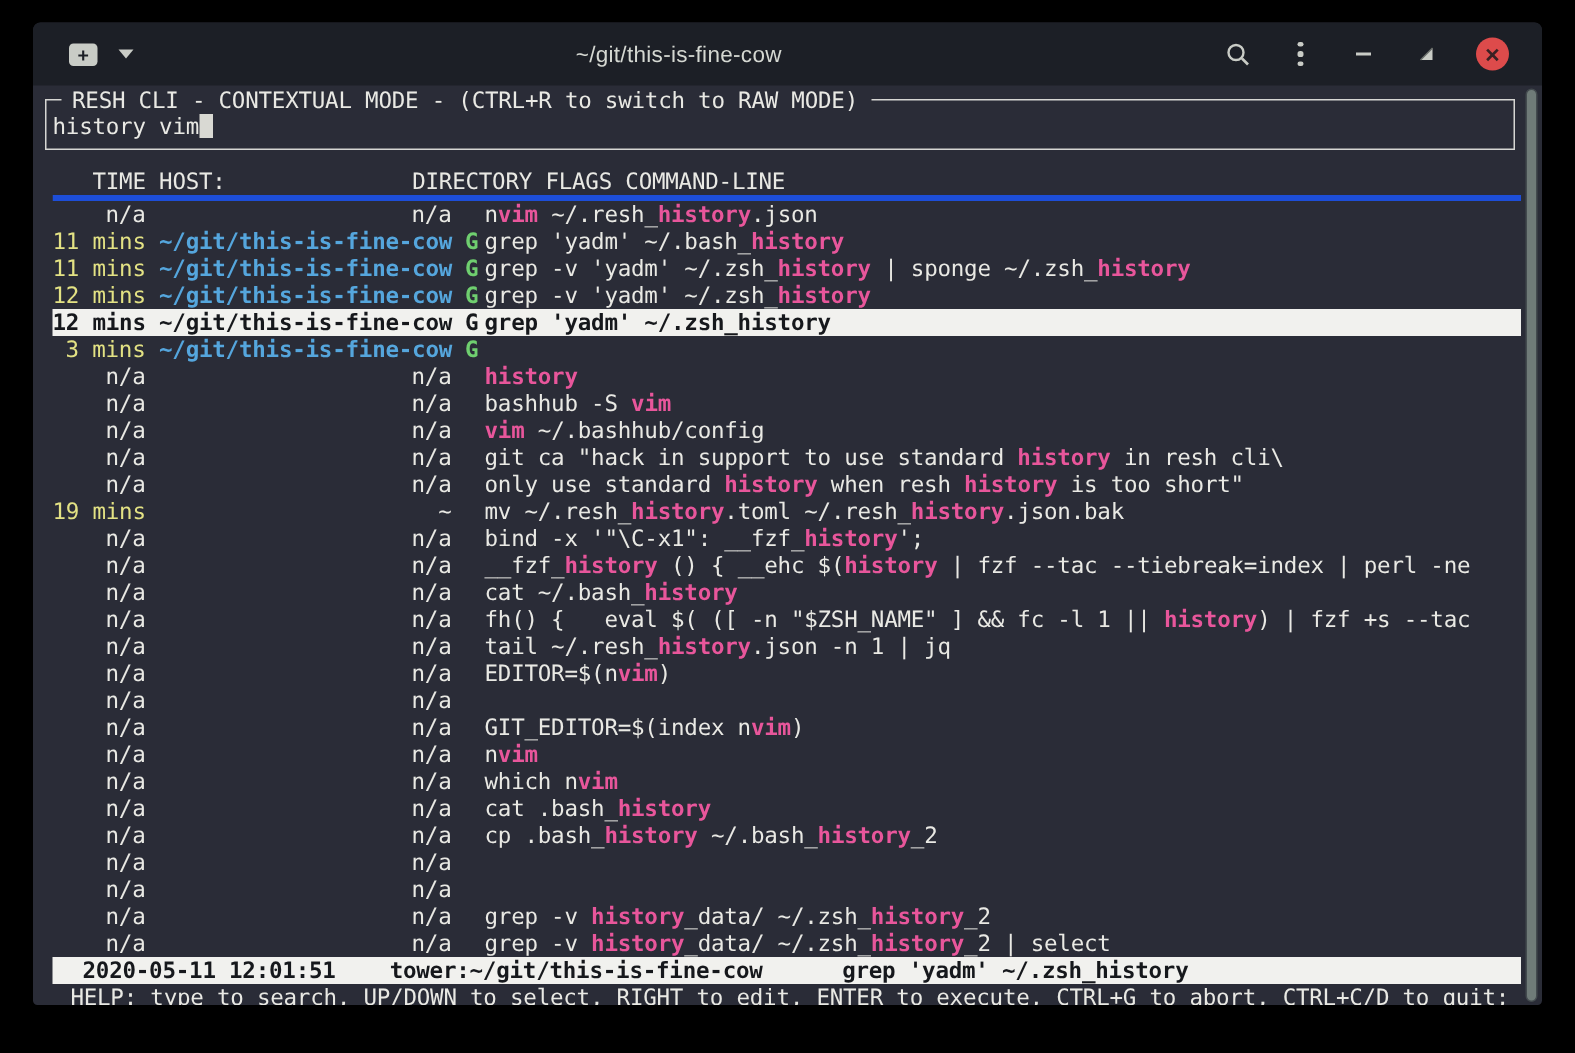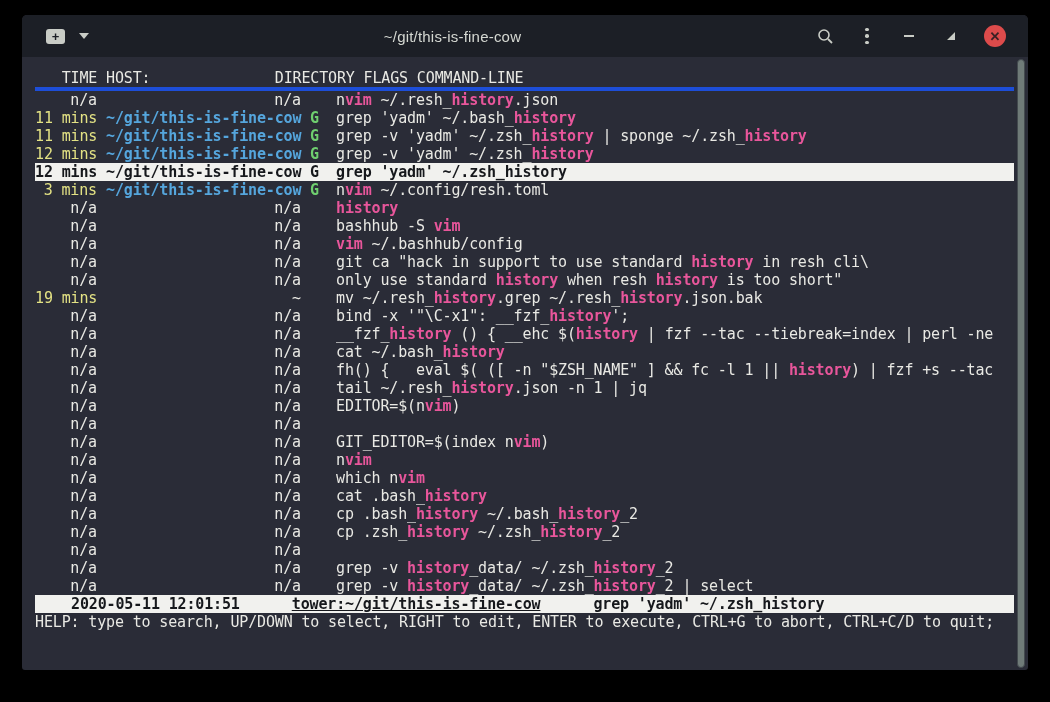--- a/index.html
+++ b/index.html
@@ -44,33 +44,33 @@
     padding:0 9px 0 7px; white-space:pre; color:var(--text,#e9e9e4);
   }
   .query-line { padding:8px 0 0 4px; white-space:pre; }
   .cursor { display:inline-block; width:9px; height:16px; background:#d9d9d3; vertical-align:-3px; }
   .listwrap { margin:12px 14px 0 13px; overflow:hidden; }
   .thead { white-space:pre; border-bottom:4px solid #1d4ed8; }
   .row { display:flex; white-space:pre; height:18px; overflow:hidden; margin-left:-5px; padding-left:5px; }
   .c-time  { width:62px;  text-align:right; flex:none; }
   .c-dir   { width:195px; text-align:right; flex:none; margin-left:9px; }
   .c-flags { width:9px;   flex:none; margin-left:9px; color:var(--flag,#6fcf6f); font-weight:bold; }
-  .c-cmd   { flex:none; margin-left:17px; }
+  .c-cmd   { flex:none; margin-left:4px; }
   .c-time.val { color:var(--time,#e3e284); }
   .c-dir.val  { color:var(--dir,#55a6dd); font-weight:bold; }
   .hl { color:var(--match,#e8569b); font-weight:bold; }
   .row.sel { background:var(--sel_bg,#f1f1ee); font-weight:bold; }
   .row.sel .c-time, .row.sel .c-dir, .row.sel .c-flags, .row.sel .c-cmd, .row.sel .hl,
   .row.sel .c-time.val, .row.sel .c-dir.val { color:var(--sel_text,#16181c); }
   .statusbar { display:flex; background:var(--sel_bg,#f1f1ee); color:var(--sel_text,#16181c);
     font-weight:bold; height:18px; white-space:pre; margin-left:-5px; padding-left:5px; }
-  .statusbar .sb-date { margin-left:36px; }
-  .statusbar .sb-loc  { margin-left:52px;text-decoration:underline; }
+  .statusbar .sb-date { margin-left:20px; }
+  .statusbar .sb-loc  { margin-left:36px; }
   .statusbar .sb-cmd  { margin-left:53px; }
-  .helpline { margin-left:13px; white-space:pre; height:18px; overflow:hidden; }
+  .helpline { margin-left:3px; white-space:pre; height:18px; overflow:hidden;text-align:center; }
   .scrollbar-track { position:absolute; top:2px; bottom:2px; right:1px; width:11px; }
   .scrollbar-thumb { position:absolute; top:0; bottom:0; left:1px; width:8px;
     background:#6f7b78; border-radius:4px; border:1px solid #434a4e; }
 </style>
 </head>
 <body>
 
 <div class="window">
 
   <div class="titlebar">
@@ -103,20 +103,24 @@
         </svg>
       </div>
       <div class="close-btn">
           <span>✕</span>
         </div>
     </div>
   </div>
 
   <div class="term">
 
+    <div class="searchbox">
+      <div class="legend">RESH CLI - CONTEXTUAL MODE - (CTRL+R to switch to RAW MODE)</div>
+      <div class="query-line"><span>history vim</span><span class="cursor"></span></div>
+    </div>
 
     <div class="listwrap">
       <div class="thead">   TIME HOST:              DIRECTORY FLAGS COMMAND-LINE</div>
       <div>
   <div class="row">
     <span class="c-time">n/a</span>
     <span class="c-dir">n/a</span>
     <span class="c-flags"></span>
     <span class="c-cmd"><span>n</span><span class="hl">vim</span><span> ~/.resh_</span><span class="hl">history</span><span>.json</span></span>
   </div>
@@ -146,21 +150,20 @@
     <span class="c-time val">12 mins</span>
     <span class="c-dir val">~/git/this-is-fine-cow</span>
     <span class="c-flags">G</span>
     <span class="c-cmd"><span>grep 'yadm' ~/.zsh_history</span></span>
   </div>
 
   <div class="row">
     <span class="c-time val">3 mins</span>
     <span class="c-dir val">~/git/this-is-fine-cow</span>
     <span class="c-flags">G</span>
-    <span class="c-cmd"><span>n</span><span class="hl">vim</span><span> ~/.config/resh.toml</span></span>
   </div>
 
   <div class="row">
     <span class="c-time">n/a</span>
     <span class="c-dir">n/a</span>
     <span class="c-flags"></span>
     <span class="c-cmd"><span class="hl">history</span></span>
   </div>
 
   <div class="row">
@@ -188,21 +191,21 @@
     <span class="c-time">n/a</span>
     <span class="c-dir">n/a</span>
     <span class="c-flags"></span>
     <span class="c-cmd"><span>only use standard </span><span class="hl">history</span><span> when resh </span><span class="hl">history</span><span> is too short"</span></span>
   </div>
 
   <div class="row">
     <span class="c-time val">19 mins</span>
     <span class="c-dir">~</span>
     <span class="c-flags"></span>
-    <span class="c-cmd"><span>mv ~/.resh_</span><span class="hl">history</span><span>.grep ~/.resh_</span><span class="hl">history</span><span>.json.bak</span></span>
+    <span class="c-cmd"><span>mv ~/.resh_</span><span class="hl">history</span><span>.toml ~/.resh_</span><span class="hl">history</span><span>.json.bak</span></span>
   </div>
 
   <div class="row">
     <span class="c-time">n/a</span>
     <span class="c-dir">n/a</span>
     <span class="c-flags"></span>
     <span class="c-cmd"><span>bind -x '"\C-x1": __fzf_</span><span class="hl">history</span><span>';</span></span>
   </div>
 
   <div class="row">
@@ -278,21 +281,20 @@
     <span class="c-time">n/a</span>
     <span class="c-dir">n/a</span>
     <span class="c-flags"></span>
     <span class="c-cmd"><span>cp .bash_</span><span class="hl">history</span><span> ~/.bash_</span><span class="hl">history</span><span>_2</span></span>
   </div>
 
   <div class="row">
     <span class="c-time">n/a</span>
     <span class="c-dir">n/a</span>
     <span class="c-flags"></span>
-    <span class="c-cmd"><span>cp .zsh_</span><span class="hl">history</span><span> ~/.zsh_</span><span class="hl">history</span><span>_2</span></span>
   </div>
 
   <div class="row">
     <span class="c-time">n/a</span>
     <span class="c-dir">n/a</span>
     <span class="c-flags"></span>
   </div>
 
   <div class="row">
     <span class="c-time">n/a</span>

